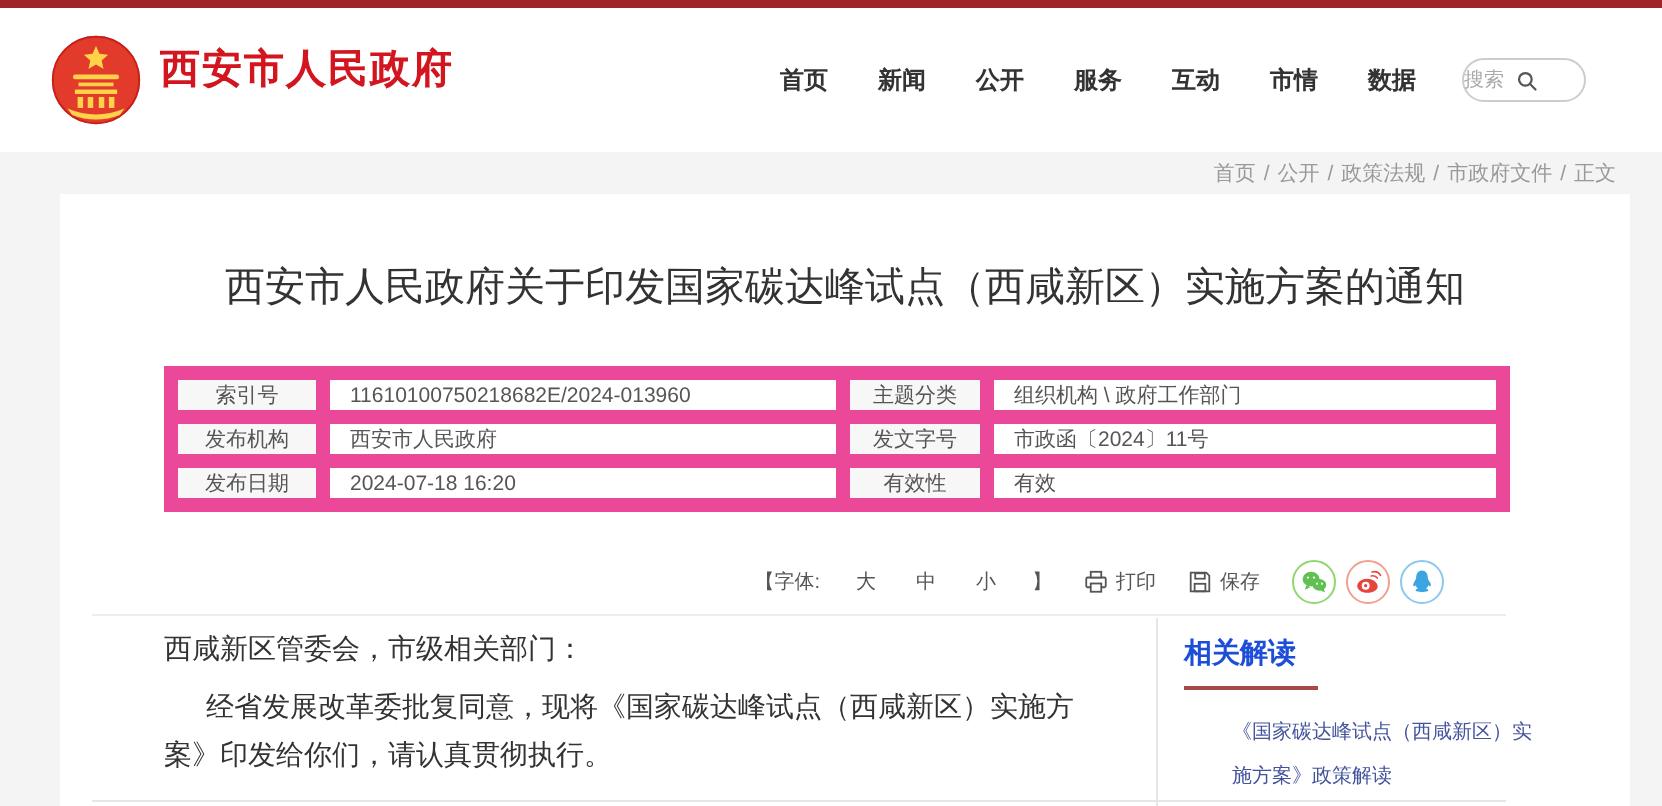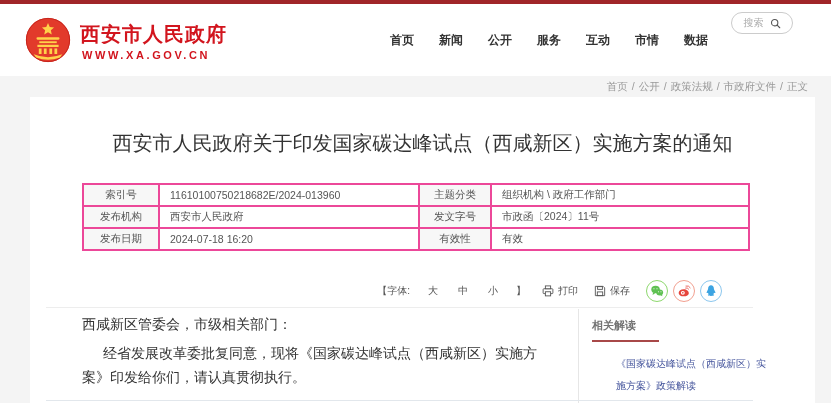--- a/index.html
+++ b/index.html
@@ -10,47 +10,47 @@
     background:#f4f4f4;
     overflow:hidden;
   }
   .topbar { position:absolute; top:0; left:0; width:831px; height:4px; background:#a02529; }
   .header { position:absolute; top:4px; left:0; width:831px; height:72px; background:#fff; }
   .logo { position:absolute; left:25px; top:13px; width:46px; height:46px; cursor:pointer; }
   .site-name { position:absolute; left:80px; top:17px; font-size:20px; font-weight:bold; color:#d2151e; letter-spacing:1px; cursor:pointer; white-space:nowrap; }
   .site-url { position:absolute; left:82px; top:45px; font-size:11px; font-weight:bold; color:#d2151e; letter-spacing:2.6px; white-space:nowrap; }
   .nav { position:absolute; left:390px; top:0; height:72px; display:flex; align-items:center; gap:25px; }
   .nav-item { font-size:12px; font-weight:bold; color:#333; cursor:pointer; white-space:nowrap; }
-  .search { position:absolute; left:731px; top:8px; width:62px; height:22px; border:1px solid #ccc; border-radius:12px; background:#fff; display:flex; align-items:center; justify-content:center; gap:6px; cursor:pointer; }
+  .search { position:absolute; left:731px; top:25px; width:62px; height:22px; border:1px solid #ccc; border-radius:12px; background:#fff; display:flex; align-items:center; gap:6px; cursor:pointer; }
   .search-text { font-size:10px; color:#aaa; }
   .breadcrumb { position:absolute; top:80px; right:23px; font-size:10.5px; color:#999; white-space:nowrap; }
   .breadcrumb .sep { margin:0 4px; color:#999; }
   .crumb { cursor:pointer; }
   .card { position:absolute; left:30px; top:97px; width:785px; height:306px; background:#fff; }
   .title { position:absolute; top:33px; left:0; width:100%; text-align:center; font-size:20px; font-weight:normal; color:#333; }
   .meta-table { position:absolute; left:52px; top:86px; width:666px; border-collapse:collapse; table-layout:fixed; }
-  .meta-table td { border:2px solid #ec4899; height:22px; font-size:10.5px; overflow:hidden; white-space:nowrap; }
+  .meta-table td { border:7px solid #ec4899; height:22px; font-size:10.5px; overflow:hidden; white-space:nowrap; }
   .m-label { background:#f7f7f7; color:#555; text-align:center; }
   .m-value { color:#555; padding-left:10px; }
   .toolbar { position:absolute; top:183px; right:93px; height:22px; display:flex; align-items:center; gap:16px; font-size:10px; color:#555; }
   .font-group { display:flex; align-items:center; gap:16px; white-space:nowrap; }
   .font-size-btn { cursor:pointer; margin:0 2px; color:#555; text-decoration:none; }
   .tool-btn { display:flex; align-items:center; gap:4px; cursor:pointer; white-space:nowrap;text-align:center; }
   .share-group { display:flex; align-items:center; gap:5px; }
   .share { width:22px; height:22px; border-radius:50%; display:flex; align-items:center; justify-content:center; cursor:pointer; background:#fff; }
   .share.wechat { border:1px solid #8ed86e; }
   .share.weibo  { border:1px solid #f2a090; }
   .share.qq     { border:1px solid #8cc7ee; }
   .hr-top    { position:absolute; top:210px; left:16px; width:707px; height:1px; background:#ededed; }
   .hr-bottom { position:absolute; top:303px; left:16px; width:707px; height:1px; background:#e2e7ec; }
   .body-text { position:absolute; left:52px; top:215px; width:478px; font-size:14px; color:#333; line-height:24px; }
   .body-text .para { margin-top:5px; text-indent:21px; }
   .v-divider { position:absolute; left:548px; top:212px; height:94px; width:1px; background:#e6e6e6; }
   .sidebar { position:absolute; left:562px; top:221px; width:170px; }
-  .sidebar-title { font-size:11px; font-weight:bold; color:#737373; }
+  .sidebar-title { font-size:14px; font-weight:bold; color:#1d4ed8; }
   .sidebar-underline { width:67px; height:2px; background:#a84848; margin-top:7px; }
   .sidebar-link { margin-top:11px; width:152px; font-size:10px; line-height:22px; color:#44549c; cursor:pointer;margin-left:24px; }
 </style>
 </head>
 <body>
 
 <div class="topbar"></div>
 
 <header class="header">
   <div class="logo">
@@ -62,21 +62,20 @@
       <rect x="15.5" y="26.4" width="19" height="2" fill="#ffd24a"></rect>
       <rect x="13.5" y="30.2" width="23" height="2.4" fill="#ffd24a"></rect>
       <rect x="15" y="34.2" width="3" height="6" fill="#ffd24a"></rect>
       <rect x="20.5" y="34.2" width="3" height="6" fill="#ffd24a"></rect>
       <rect x="26.5" y="34.2" width="3" height="6" fill="#ffd24a"></rect>
       <rect x="32" y="34.2" width="3" height="6" fill="#ffd24a"></rect>
       <path d="M9.5 40.5q15.5 6.5 31 0l-2.5 3.5q-13 5 -26 0z" fill="#ffd24a"></path>
     </svg>
   </div>
   <div class="site-name">西安市人民政府</div>
-  <div class="site-url">WWW.XA.GOV.CN</div>
   <nav class="nav">
     <span class="nav-item">首页</span>
     <span class="nav-item">新闻</span>
     <span class="nav-item">公开</span>
     <span class="nav-item">服务</span>
     <span class="nav-item">互动</span>
     <span class="nav-item">市情</span>
     <span class="nav-item">数据</span>
   </nav>
   <div class="search">

